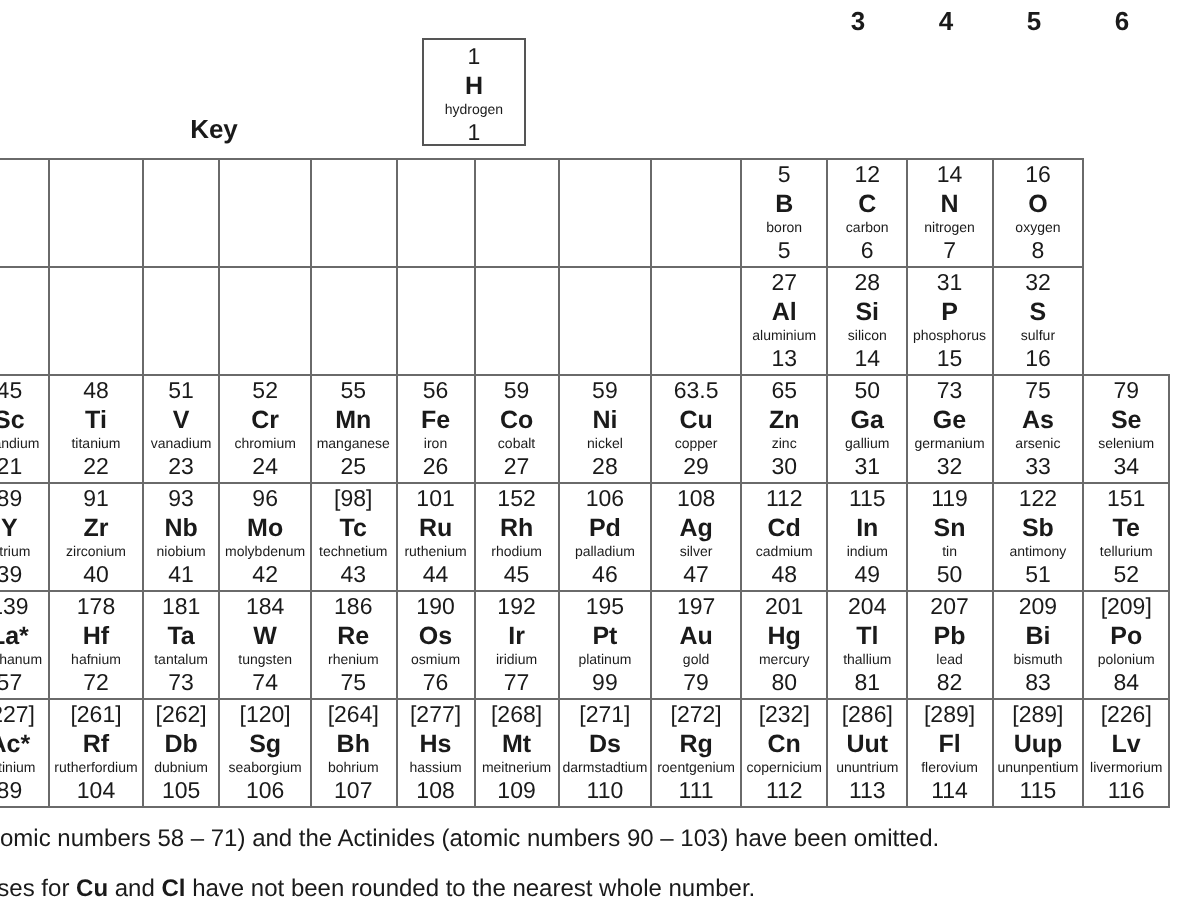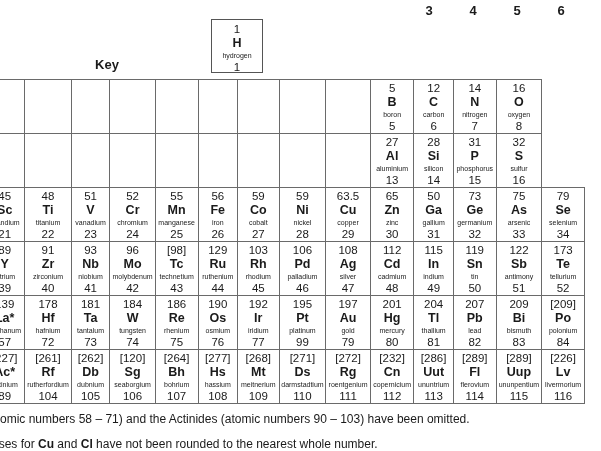--- a/index.html
+++ b/index.html
@@ -369,27 +369,27 @@
           <div class="ename">molybdenum</div>
           <div class="anum">42</div>
         </td>
         <td>
           <div class="mass">[98]</div>
           <div class="symbol">Tc</div>
           <div class="ename">technetium</div>
           <div class="anum">43</div>
         </td>
         <td>
-          <div class="mass">129</div>
+          <div class="mass">101</div>
           <div class="symbol">Ru</div>
           <div class="ename">ruthenium</div>
           <div class="anum">44</div>
         </td>
         <td>
-          <div class="mass">103</div>
+          <div class="mass">152</div>
           <div class="symbol">Rh</div>
           <div class="ename">rhodium</div>
           <div class="anum">45</div>
         </td>
         <td>
           <div class="mass">106</div>
           <div class="symbol">Pd</div>
           <div class="ename">palladium</div>
           <div class="anum">46</div>
         </td>
@@ -417,21 +417,21 @@
           <div class="ename">tin</div>
           <div class="anum">50</div>
         </td>
         <td>
           <div class="mass">122</div>
           <div class="symbol">Sb</div>
           <div class="ename">antimony</div>
           <div class="anum">51</div>
         </td>
         <td>
-          <div class="mass">173</div>
+          <div class="mass">151</div>
           <div class="symbol">Te</div>
           <div class="ename">tellurium</div>
           <div class="anum">52</div>
         </td>
       </tr>
       <tr class="thick-top">
         <td class="thick-right">
           <div class="mass">139</div>
           <div class="symbol">La*</div>
           <div class="ename">lanthanum</div>

